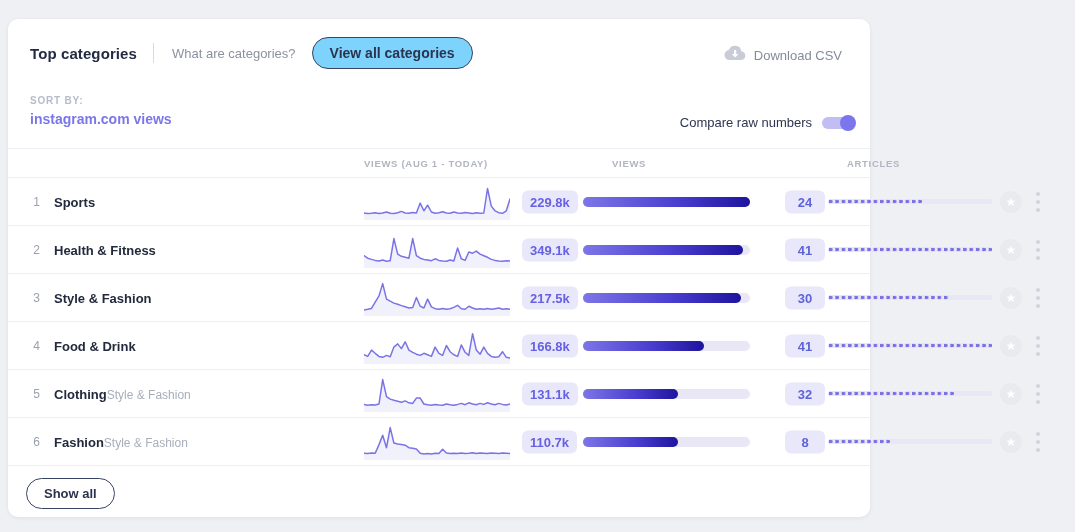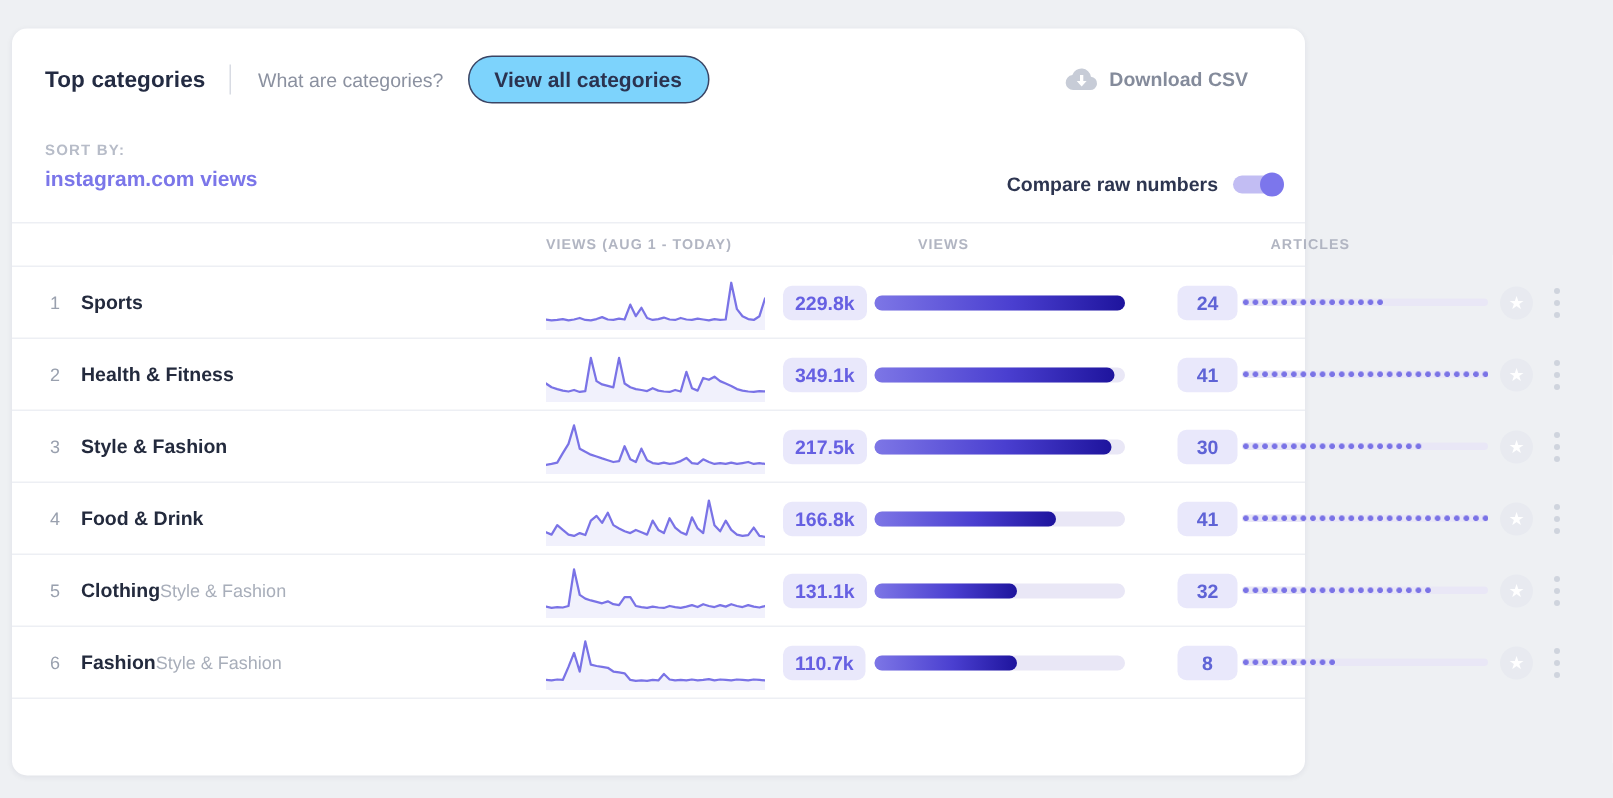--- a/index.html
+++ b/index.html
@@ -5,29 +5,29 @@
   * { margin:0; padding:0; box-sizing:border-box; }
   html,body { width:1075px; height:532px; background:#eef0f3; font-family:"Liberation Sans", sans-serif; overflow:hidden; }
   .card { position:absolute; left:8px; top:19px; width:862px; height:498px; background:#ffffff; border-radius:10px; box-shadow:0 1px 4px rgba(25,35,65,0.07); }
 
   
   .title-row { position:absolute; left:22px; top:18px; display:flex; align-items:center; height:32px; }
   .page-title { font-size:15px; font-weight:bold; color:#232b42; letter-spacing:0.1px; }
   .title-divider { width:1px; height:20px; background:#d8dbe3; margin:0 18px 0 16px; }
   .what-link { font-size:13px; color:#8b91a0; }
   .view-all-btn { margin-left:16px; border:1.5px solid #3a4464; border-radius:16px; background:#7dd3fc; padding:7px 17px; font-size:14px; font-weight:bold; color:#2b3350; cursor:pointer; font-family:inherit; }
-  .download { position:absolute; right:38px; top:26px; display:flex; align-items:flex-start; gap:8px; cursor:pointer;font-weight:bold; }
+  .download { position:absolute; right:28px; top:26px; display:flex; align-items:center; gap:8px; cursor:pointer; }
   .download-label { font-size:13px; color:#848b9b; }
 
   
   .sort-block { position:absolute; left:22px; top:76px; }
   .sort-label { font-size:10px; font-weight:bold; color:#b7bcc8; letter-spacing:0.8px; }
   .sort-value { margin-top:5px; font-size:14px; font-weight:bold; color:#7b76e9; cursor:pointer; }
   .compare { position:absolute; right:16px; top:96px; display:flex; align-items:center; gap:10px; }
-  .compare-label { font-size:13px; font-weight:bold; color:#2d3550; }
+  .compare-label { font-size:13px; font-weight:normal; color:#2d3550; }
   .toggle { position:relative; width:32px; height:12px; border-radius:6px; background:#c2bdf3; cursor:pointer; }
   .toggle .knob { position:absolute; right:-2px; top:-2px; width:16px; height:16px; border-radius:50%; background:#7c76ec; }
 
   
   .thead { position:absolute; left:0; top:129px; width:100%; height:29px; border-top:1px solid #edeff4; }
   .th { position:absolute; top:9px; font-size:9.5px; font-weight:bold; color:#b1b5c2; letter-spacing:0.7px; text-transform:uppercase; }
   .th-spark { left:356px; } .th-views { left:604px; } .th-articles { left:839px; }
 
   .rows { position:absolute; left:0; top:158px; width:100%; }
   .row { position:relative; height:48px; border-top:1px solid #edeff4; }
@@ -227,14 +227,15 @@
       <span class="kebab">
           <i></i>
           <i></i>
           <i></i>
         </span>
     </div>
 
   </div>
 
   <div class="footer-sep"></div>
+  <button class="show-all-btn">Show all</button>
 
 </div>
 
 </body></html>

